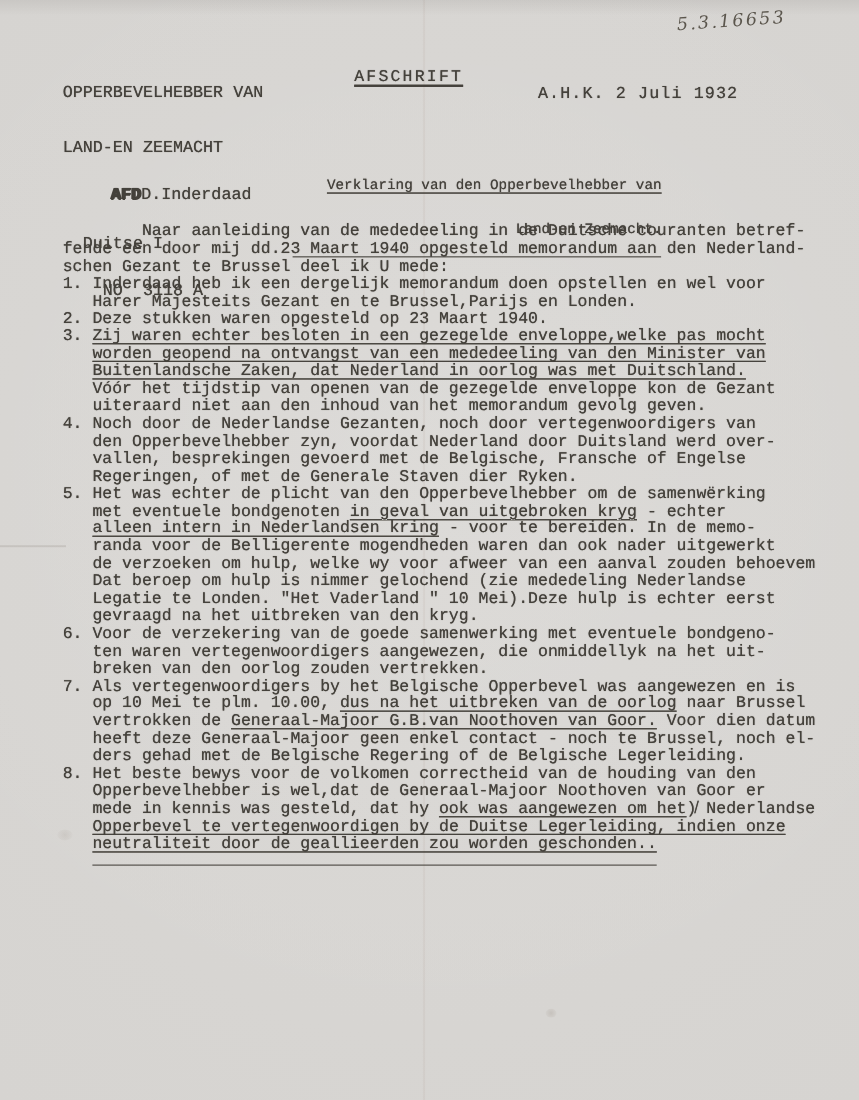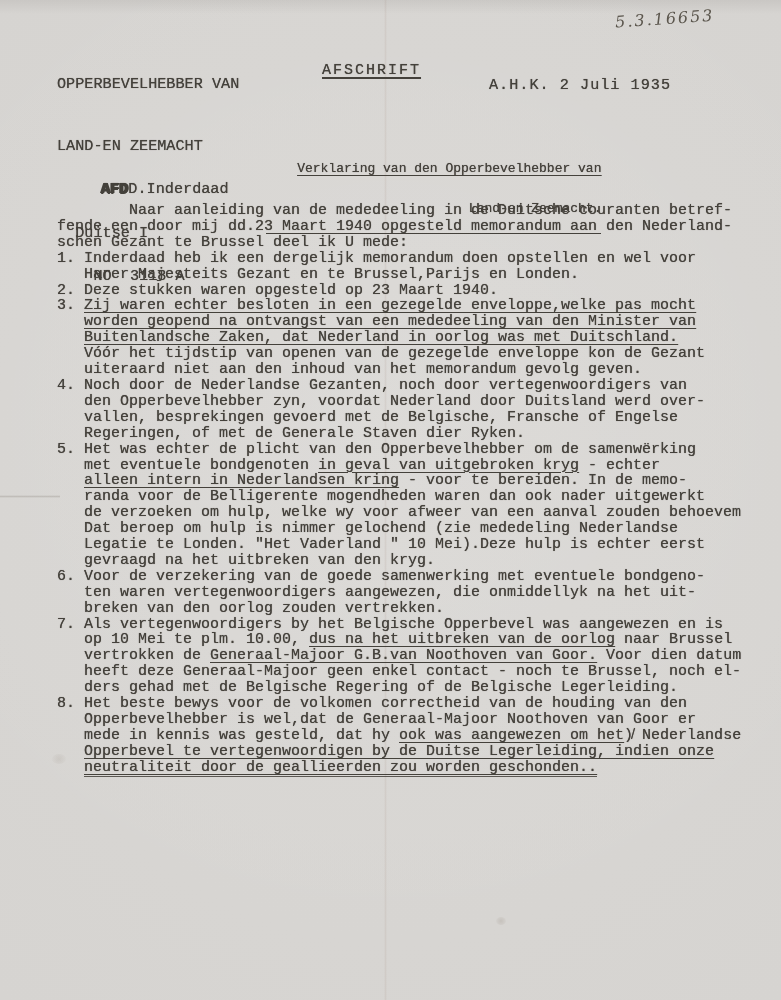--- a/index.html
+++ b/index.html
@@ -28,38 +28,38 @@
   .tw{ text-shadow:0 0 0.7px rgba(62,58,52,0.85); }
 
   .annotation{
     position:absolute;top:7px;left:615px;width:160px;
     font-family:"DejaVu Serif",serif;font-style:italic;
     font-size:16px;color:#5b564d;letter-spacing:2px;
     transform:rotate(-4deg);white-space:pre;
   }
 
   .sender{position:absolute;left:57px;top:48px;font-size:15.2px;line-height:14.5px;white-space:pre;}
-  .sender .l1{margin-bottom:18px;}
+  .sender .l1{margin-bottom:6px;}
   .overtyped{font-weight:bold;
     text-shadow:0.9px 0 currentColor,-0.9px 0 currentColor,0 0.6px currentColor,0 0 1px rgba(62,58,52,0.9);margin-left:44px;}
 
   .copylabel{position:absolute;left:322px;top:62px;font-size:15px;letter-spacing:2px;
     text-decoration:underline;text-underline-offset:3px;text-decoration-thickness:1.5px;white-space:pre;}
   .dateline{position:absolute;left:489px;top:76px;font-size:15.2px;letter-spacing:1px;white-space:pre;}
 
   .title{position:absolute;left:266px;top:143px;font-size:13px;line-height:17px;
     display:inline-block;text-align:right;white-space:pre;}
   .title .t1{text-decoration:underline;text-underline-offset:3px;text-decoration-thickness:1.4px;}
   .title .t2{display:block;border-bottom:1.6px solid #44413b;padding-bottom:16px;margin-top:6px;}
 
   .bodytext{position:absolute;left:57px;top:203px;font-size:15px;line-height:15.9px;white-space:pre;}
   .bline{white-space:pre;}
   .u{text-decoration:underline;text-underline-offset:2.5px;text-decoration-thickness:1.3px;}
   .u2{text-decoration:underline;text-underline-offset:2.5px;text-decoration-thickness:1.3px;
-      border-bottom:1.2px solid rgba(68,65,59,0.85);padding-bottom:0;}
+      border-bottom:1.2px solid rgba(68,65,59,0.85);padding-bottom:10px;}
 
   .signature{position:absolute;left:302px;top:789px;width:458px;text-align:center;
     font-size:15.2px;line-height:16.8px;letter-spacing:2.8px;white-space:pre;}
 </style>
 </head>
 <body>
 
 <div class="paper">
 
   <div class="crease-v"></div>
@@ -72,21 +72,21 @@
   <div class="sender tw">
     <div class="l1">OPPERBEVELHEBBER VAN</div>
     <div>LAND-EN ZEEMACHT</div>
     <div><span class="overtyped">AFD</span><span>D.Inderdaad</span></div>
     <div>  Duitse I</div>
     <div>    NO  3118 A</div>
   </div>
 
   <div class="copylabel tw">AFSCHRIFT</div>
 
-  <div class="dateline tw">A.H.K. 2 Juli 1935</div>
+  <div class="dateline tw">A.H.K. 2 Juli 1932</div>
 
   <div class="title tw">
     <span class="t1">Verklaring van den Opperbevelhebber van</span>
     <span class="t2">Land-en Zeemacht.</span>
   </div>
 
   <div class="bodytext tw"><div class="bline"><span>        Naar aanleiding van de mededeeling in de Duitsche couranten betref-</span></div><div class="bline"><span>fende een door mij dd.23 Maart 1940 opgesteld memorandum aan den Nederland-</span></div><div class="bline"><span>schen Gezant te Brussel deel ik U mede:</span></div><div class="bline"><span>1. Inderdaad heb ik een dergelijk memorandum doen opstellen en wel voor</span></div><div class="bline"><span>   Harer Majesteits Gezant en te Brussel,Parijs en Londen.</span></div><div class="bline"><span>2. Deze stukken waren opgesteld op 23 Maart 1940.</span></div><div class="bline"><span>3. </span><span class="u">Zij waren echter besloten in een gezegelde enveloppe,welke pas mocht</span></div><div class="bline"><span>   </span><span class="u">worden geopend na ontvangst van een mededeeling van den Minister van</span></div><div class="bline"><span>   </span><span class="u">Buitenlandsche Zaken, dat Nederland in oorlog was met Duitschland.</span></div><div class="bline"><span>   Vóór het tijdstip van openen van de gezegelde enveloppe kon de Gezant</span></div><div class="bline"><span>   uiteraard niet aan den inhoud van het memorandum gevolg geven.</span></div><div class="bline"><span>4. Noch door de Nederlandse Gezanten, noch door vertegenwoordigers van</span></div><div class="bline"><span>   den Opperbevelhebber zyn, voordat Nederland door Duitsland werd over-</span></div><div class="bline"><span>   vallen, besprekingen gevoerd met de Belgische, Fransche of Engelse</span></div><div class="bline"><span>   Regeringen, of met de Generale Staven dier Ryken.</span></div><div class="bline"><span>5. Het was echter de plicht van den Opperbevelhebber om de samenwërking</span></div><div class="bline"><span>   met eventuele bondgenoten </span><span class="u">in geval van uitgebroken kryg</span><span> - echter</span></div><div class="bline"><span>   </span><span class="u">alleen intern in Nederlandsen kring</span><span> - voor te bereiden. In de memo-</span></div><div class="bline"><span>   randa voor de Belligerente mogendheden waren dan ook nader uitgewerkt</span></div><div class="bline"><span>   de verzoeken om hulp, welke wy voor afweer van een aanval zouden behoevem</span></div><div class="bline"><span>   Dat beroep om hulp is nimmer gelochend (zie mededeling Nederlandse</span></div><div class="bline"><span>   Legatie te Londen. "Het Vaderland " 10 Mei).Deze hulp is echter eerst</span></div><div class="bline"><span>   gevraagd na het uitbreken van den kryg.</span></div><div class="bline"><span>6. Voor de verzekering van de goede samenwerking met eventuele bondgeno-</span></div><div class="bline"><span>   ten waren vertegenwoordigers aangewezen, die onmiddellyk na het uit-</span></div><div class="bline"><span>   breken van den oorlog zouden vertrekken.</span></div><div class="bline"><span>7. Als vertegenwoordigers by het Belgische Opperbevel was aangewezen en is</span></div><div class="bline"><span>   op 10 Mei te plm. 10.00, </span><span class="u">dus na het uitbreken van de oorlog</span><span> naar Brussel</span></div><div class="bline"><span>   vertrokken de </span><span class="u">Generaal-Majoor G.B.van Noothoven van Goor.</span><span> Voor dien datum</span></div><div class="bline"><span>   heeft deze Generaal-Majoor geen enkel contact - noch te Brussel, noch el-</span></div><div class="bline"><span>   ders gehad met de Belgische Regering of de Belgische Legerleiding.</span></div><div class="bline"><span>8. Het beste bewys voor de volkomen correctheid van de houding van den</span></div><div class="bline"><span>   Opperbevelhebber is wel,dat de Generaal-Majoor Noothoven van Goor er</span></div><div class="bline"><span>   mede in kennis was gesteld, dat hy </span><span class="u">ook was aangewezen om het</span><span>)̸ Nederlandse</span></div><div class="bline"><span>   </span><span class="u">Opperbevel te vertegenwoordigen by de Duitse Legerleiding, indien onze</span></div><div class="bline"><span>   </span><span class="u2">neutraliteit door de geallieerden zou worden geschonden..</span></div></div>
 
 
 </div>

